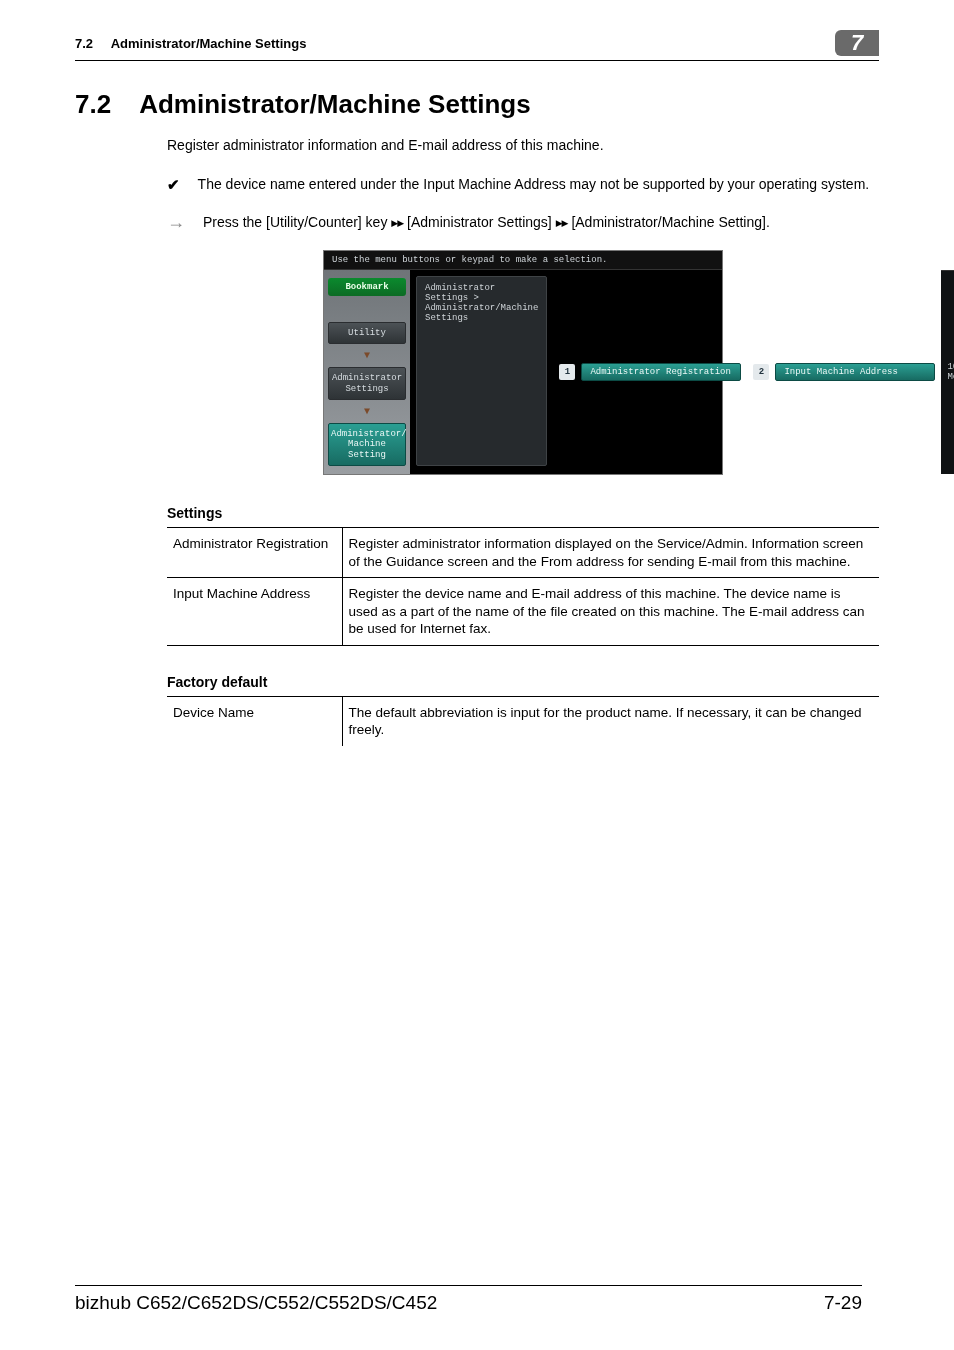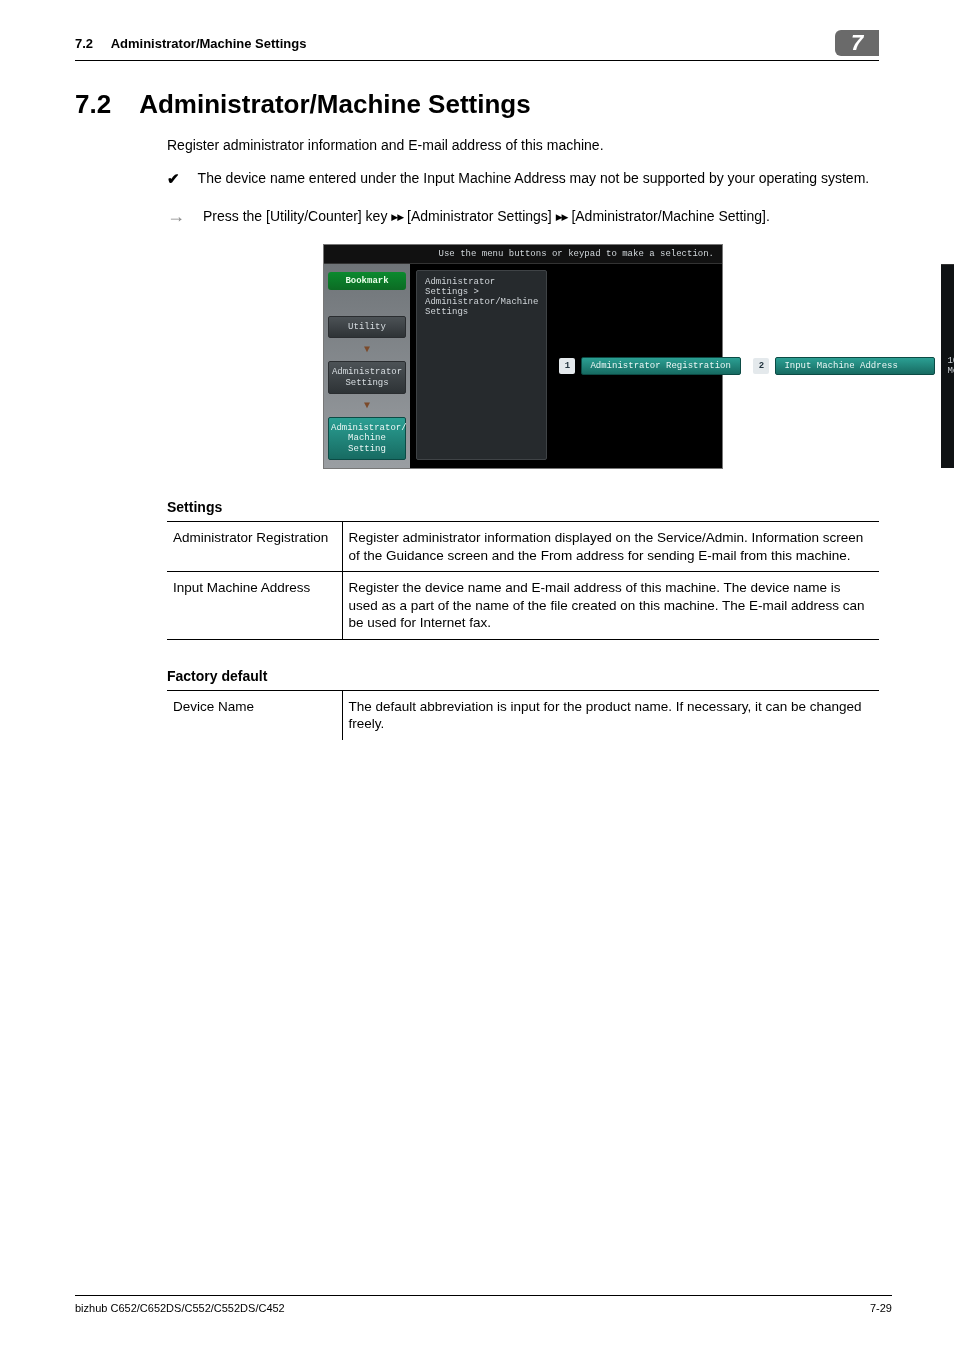--- a/index.html
+++ b/index.html
@@ -5,31 +5,31 @@
   * { box-sizing: border-box; margin: 0; padding: 0; }
   html, body { width: 954px; height: 1350px; background: #fff; font-family: Arial, Helvetica, sans-serif; color: #000; }
   .page { position: relative; width: 954px; height: 1350px; padding: 30px 75px 40px 75px; }
   .running-head { display: flex; align-items: center; justify-content: space-between; border-bottom: 1px solid #000; padding-bottom: 4px; margin-bottom: 28px; font-size: 13px; }
   .running-head .left { font-weight: bold; }
   .tab { background: #6a6a6a; color: #fff; font-weight: bold; font-size: 22px; width: 44px; height: 26px; display: flex; align-items: center; justify-content: center; border-top-left-radius: 6px; border-bottom-left-radius: 6px; font-style: italic; }
   .h1-row { display: flex; align-items: baseline; gap: 28px; margin-bottom: 16px; }
   .h1-num { font-size: 26px; font-weight: bold; }
   .h1-title { font-size: 26px; font-weight: bold; }
   .body-col { margin-left: 92px; }
-  .intro { font-size: 14px; margin-bottom: 14px; line-height: 1.35; }
+  .intro { font-size: 14px; margin-bottom: 20px; line-height: 1.35; }
   .bullet-row { display: flex; gap: 18px; font-size: 14px; margin-bottom: 18px; align-items: flex-start; line-height: 1.35; }
   .check { font-weight: bold; font-size: 15px; }
   .arrow { font-weight: bold; font-size: 18px; color: #888; line-height: 1; }
   .step-text { flex: 1; }
   .dbltri { font-size: 9px; letter-spacing: -1px; vertical-align: middle; }
 
   
   .shot-wrap { display: flex; justify-content: center; margin: 8px 0 30px 0; }
   .shot { width: 400px; background: #000; border: 1px solid #777; font-family: "Courier New", monospace; font-size: 9px; color: #cfd4d8; }
-  .shot-top { background: #111; color: #d0d6da; padding: 4px 8px; border-bottom: 1px solid #333; text-align: right; }
+  .shot-top { background: #111; color: #d0d6da; padding: 4px 8px; border-bottom: 1px solid #333; }
   .shot-body { display: flex; }
   .shot-side { width: 88px; background: linear-gradient(#6f7478, #9a9ea2); padding: 8px 4px; display: flex; flex-direction: column; gap: 6px; align-items: center; }
   .btn-bookmark { width: 78px; background: linear-gradient(#0b8a2e, #0c6b24); color: #e9ffe9; text-align: center; padding: 4px 0; border-radius: 3px; font-weight: bold; }
   .nav-btn { width: 78px; background: linear-gradient(#4c5256, #2e3336); color: #d7dde1; text-align: center; padding: 5px 2px; border-radius: 2px; border: 1px solid #2a2d30; line-height: 1.15; }
   .nav-sel { background: linear-gradient(#2b9f93, #176b62); border: 1px solid #0c4b45; color: #eaf7f5; }
   .arrow-down { color: #7b4a2a; font-size: 10px; }
   .shot-main { flex: 1; display: flex; flex-direction: row; }
   .crumb-bar { background: #262a2d; border: 1px solid #3f4346; margin: 6px 6px 8px 6px; padding: 6px 8px; border-radius: 2px; }
   .opt-row { display: flex; align-items: center; gap: 6px; margin: 4px 6px; }
   .opt-num { width: 16px; height: 16px; background: #e4e9ec; color: #23343f; display: flex; align-items: center; justify-content: center; border-radius: 2px; font-weight: bold; }
@@ -42,21 +42,21 @@
 
   
   .tbl-title { font-weight: bold; font-size: 14px; margin: 6px 0 6px 0; }
   table.spec { width: 100%; border-collapse: collapse; font-size: 13.5px; margin-bottom: 28px; }
   table.spec tr { border-top: 1px solid #000; }
   table.spec tr:last-child { border-bottom: 1px solid #000; }
   table.spec td { padding: 7px 10px 7px 6px; vertical-align: top; line-height: 1.3; }
   table.spec td.k { width: 175px; border-right: 1px solid #000; }
   table.spec.nolast tr:last-child { border-bottom: none; }
 
-  .footer { position: absolute; bottom: 36px; left: 75px; right: 62px; border-top: 1px solid #000; padding-top: 6px; display: flex; justify-content: space-between; font-size: 11px; }
+  .footer { position: absolute; bottom: 36px; left: 75px; right: 92px; border-top: 1px solid #000; padding-top: 6px; display: flex; justify-content: space-between; font-size: 19px; }
 </style>
 </head>
 <body>
 
 <div class="page">
 
   <div class="running-head">
     <div class="left">
       <span>7.2</span>&nbsp;&nbsp;&nbsp;&nbsp;
       <span>Administrator/Machine Settings</span>

